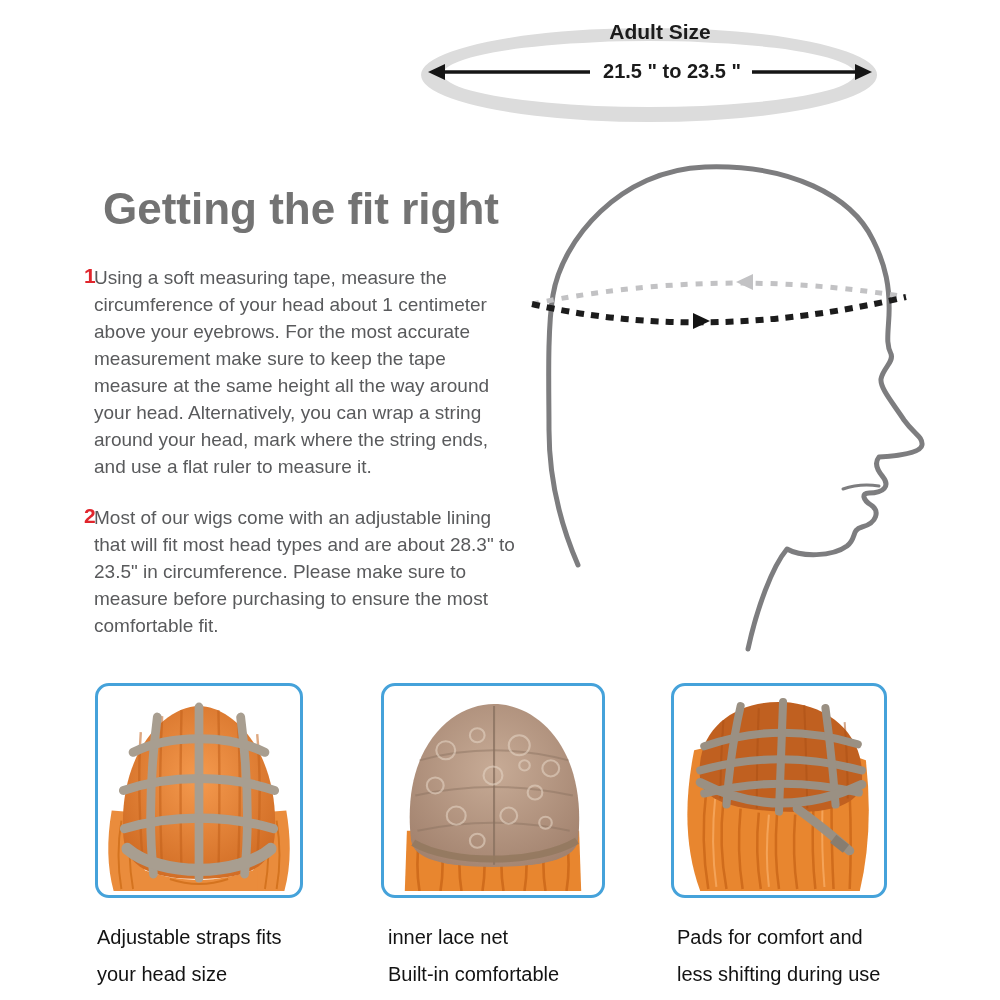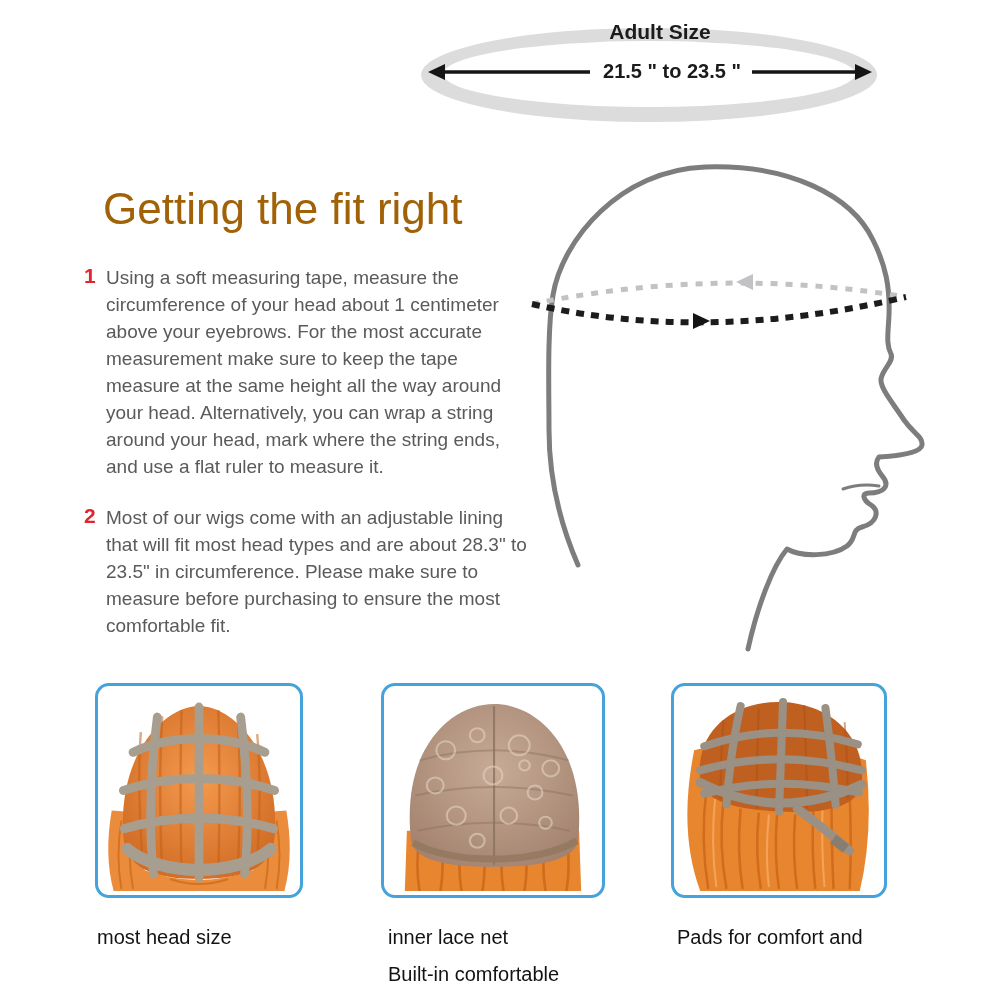--- a/index.html
+++ b/index.html
@@ -7,27 +7,27 @@
         font-family:"Liberation Sans",sans-serif;}
 
   
   .band-svg{position:absolute;left:405px;top:15px;width:480px;height:118px;}
   .band-text{position:absolute;text-align:center;color:#1b1b1b;white-space:pre;}
   .band-line1{left:460px;top:20px;width:400px;font-size:21px;font-weight:700;}
   .band-line2{left:472px;top:60px;width:400px;font-size:20px;font-weight:700;}
   .band-line3{left:457px;top:86px;width:400px;font-size:20px;font-weight:700;}
 
   
-  .title{position:absolute;left:103px;top:184px;font-size:44px;font-weight:400;color:#a16207;
+  .title{position:absolute;left:103px;top:184px;font-size:44px;font-weight:700;color:#737373;
          letter-spacing:0px;}
   .step{position:absolute;left:84px;width:448px;}
   .step-1{top:264px;}
   .step-2{top:504px;}
   .step-num{position:absolute;left:0;top:0;font-size:21px;font-weight:700;color:#e0252c;}
-  .step-text{margin:0 0 0 22px;font-size:19px;line-height:27px;color:#595a5c;width:424px;}
+  .step-text{margin:0 0 0 10px;font-size:19px;line-height:27px;color:#595a5c;width:424px;}
 
   
   .head-svg{position:absolute;left:505px;top:150px;width:485px;height:520px;}
 
   
   .card{position:absolute;top:683px;height:215px;border:3px solid #45a2da;border-radius:14px;
         background:#fff;box-sizing:border-box;padding:4px;}
   .card-1{left:95px;width:208px;}
   .card-2{left:381px;width:224px;}
   .card-3{left:671px;width:216px;}
@@ -225,23 +225,25 @@
         <path d="M104 12 Q102 62 100 121"></path>
         <path d="M146 18 Q152 62 156 114"></path>
         <path d="M22 92 Q100 132 182 94" stroke-width="9"></path>
         <path d="M118 118 Q148 140 170 160" stroke-width="9"></path>
       </g>
       <rect x="152" y="148" width="16" height="10" fill="#877d70" transform="rotate(38 160 153)"></rect>
     </svg>
   </div>
 
   <div class="caption caption-1">
-    <div>most head size</div>
+    <div>Adjustable straps fits</div>
+    <div>your head size</div>
   </div>
   <div class="caption caption-2">
     <div>inner lace net</div>
     <div>Built-in comfortable</div>
   </div>
   <div class="caption caption-3">
     <div>Pads for comfort and</div>
+    <div>less shifting during use</div>
   </div>
 
 </div>
 
 </body></html>

